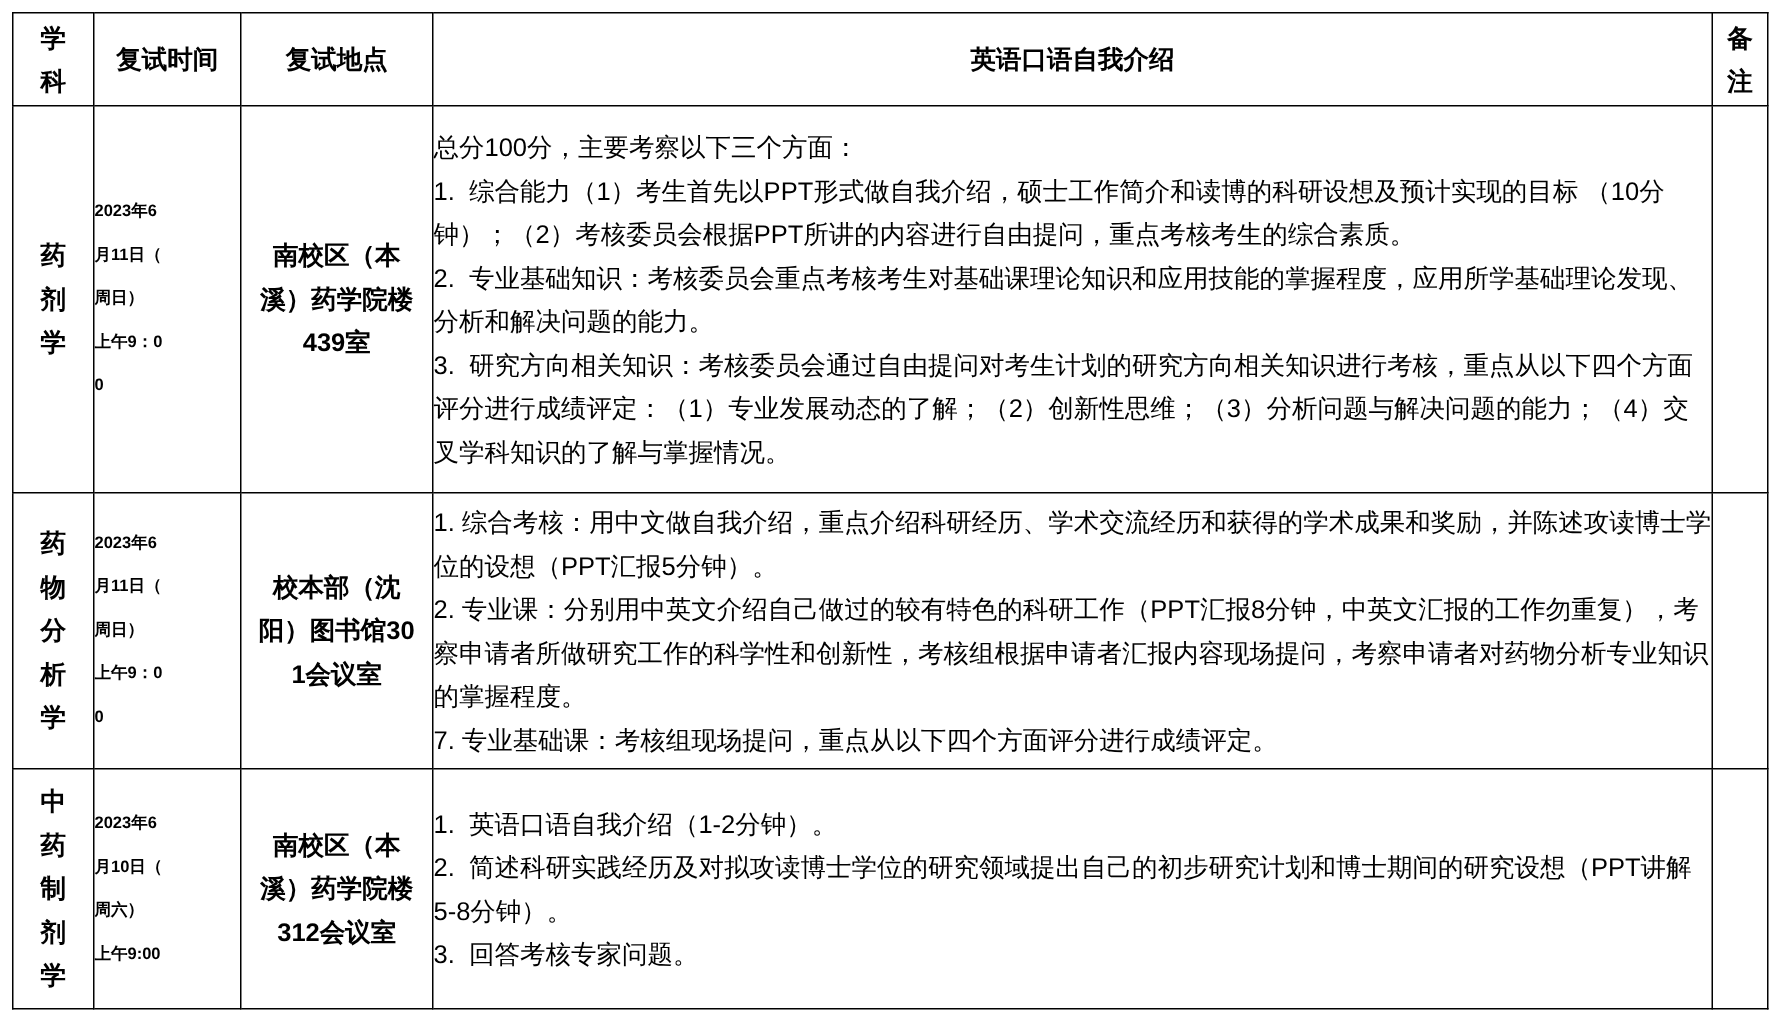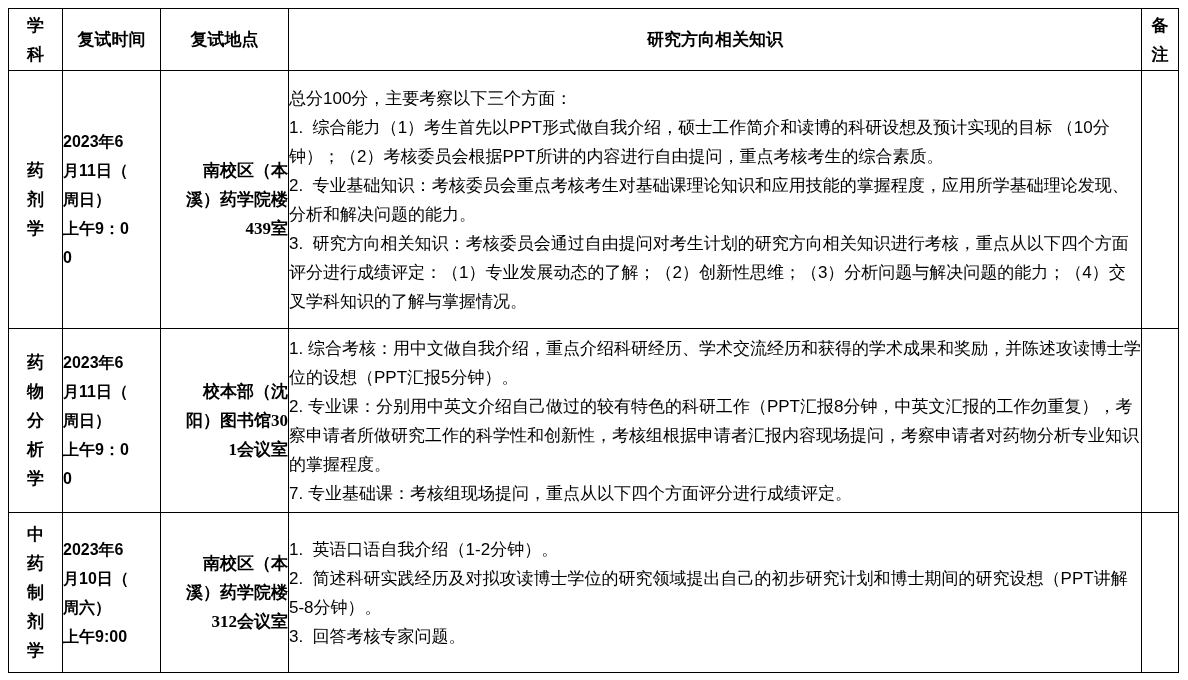--- a/index.html
+++ b/index.html
@@ -43,37 +43,36 @@
     white-space: pre-line;
   }
   td.subject {
     font-size: 17px;
     font-weight: bold;
     text-align: center;
     line-height: 29px;
     white-space: pre-line;
   }
   td.time {
-    font-size: 16px;
+    font-size: 11px;
     font-weight: bold;
     text-align: left;
     line-height: 29px;
     white-space: pre-line;
     padding-left: 8px;
     padding-right: 2px;
   }
   td.loc {
     font-size: 17px;
     font-weight: bold;
-    text-align: right;
+    text-align: center;
     line-height: 29px;
     white-space: pre-line;
     padding-left: 7px;
     padding-right: 2px;
-    font-family: Liberation Serif, serif;
   }
   td.content {
     font-size: 17px;
     text-align: left;
     padding: 3px 10px 3px 10px;
   }
   td.content p.para {
     margin: 0;
     line-height: 29px;
     white-space: pre-wrap;
@@ -93,21 +92,21 @@
       <col style="width:128px">
       <col style="width:853px">
       <col style="width:37px">
     </colgroup>
     <thead>
       <tr class="r-header">
         <th class="hcell">学
 科</th>
         <th class="hcell">复试时间</th>
         <th class="hcell">复试地点</th>
-        <th class="hcell">研究方向相关知识</th>
+        <th class="hcell">英语口语自我介绍</th>
         <th class="hcell">备
 注</th>
       </tr>
     </thead>
     <tbody>
       <tr class="r0">
         <td class="subject">药
 剂
 学</td>
         <td class="time">2023年6

